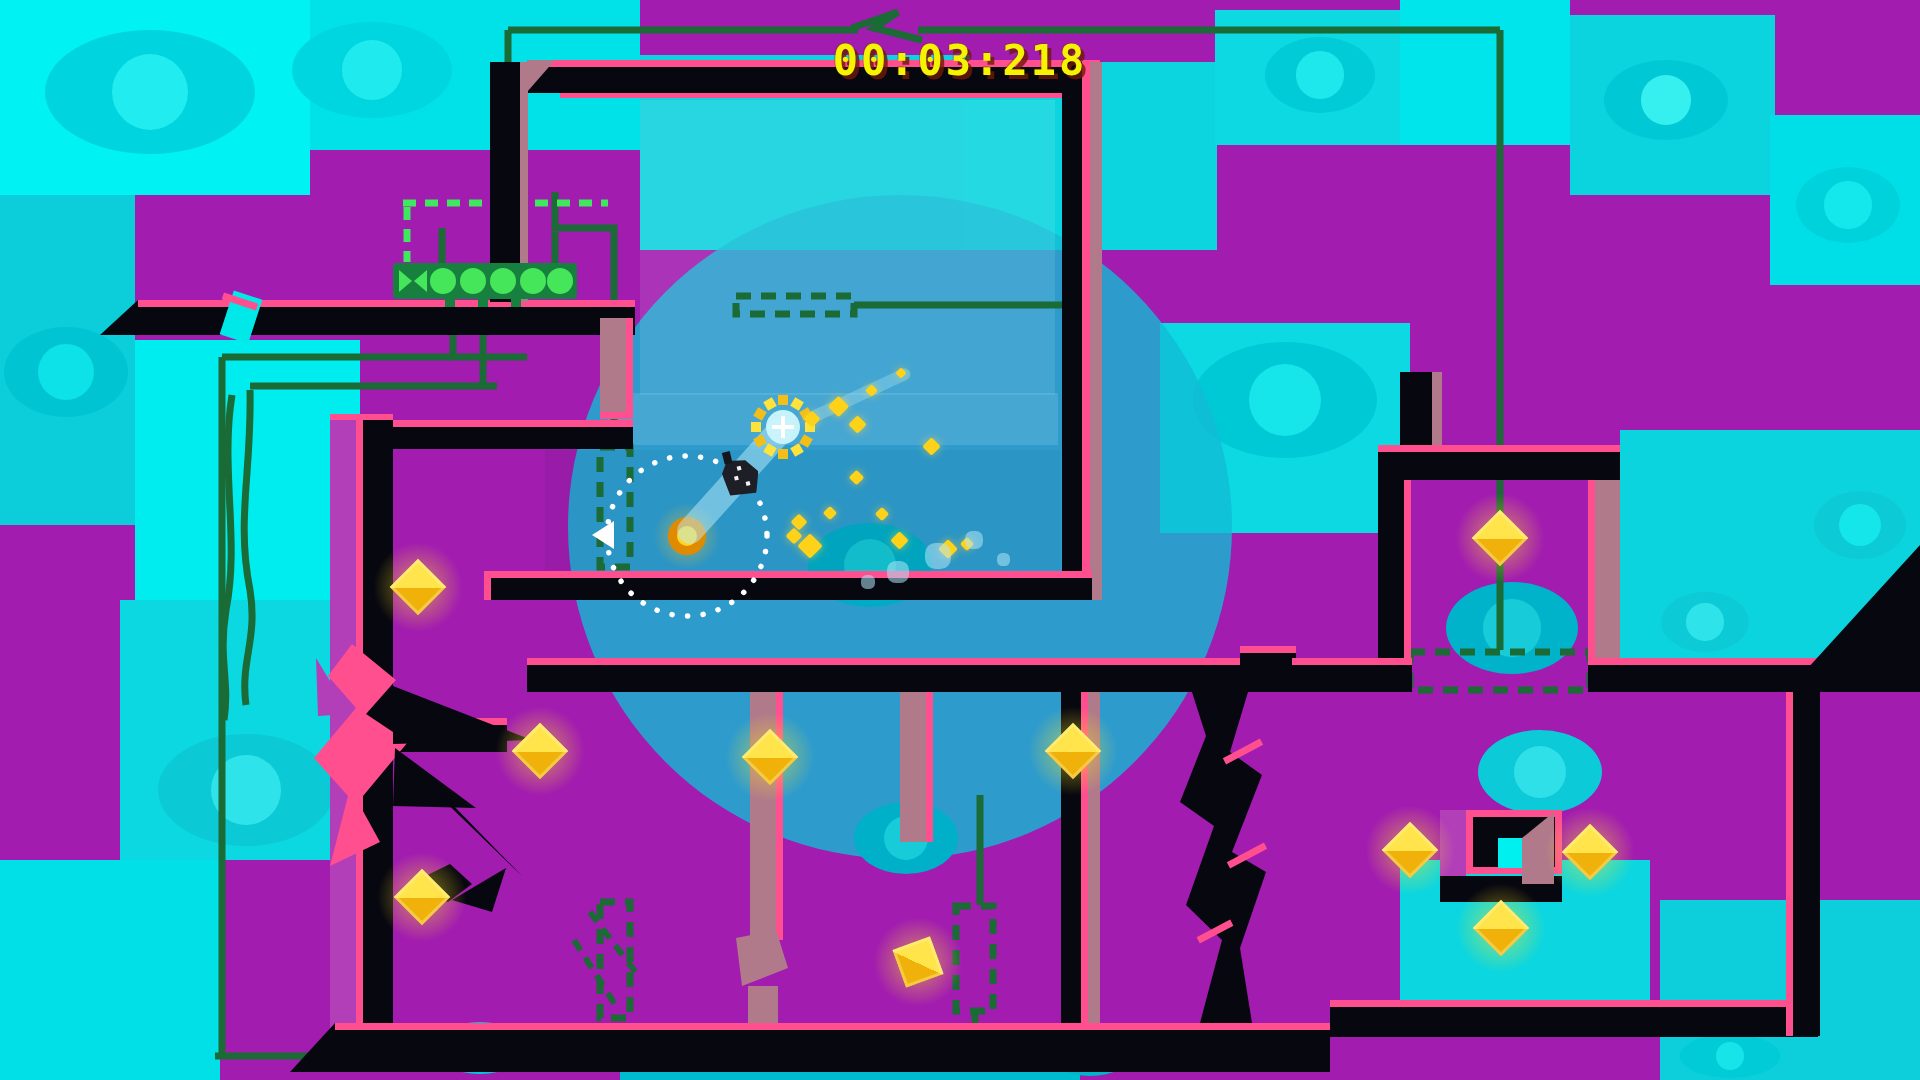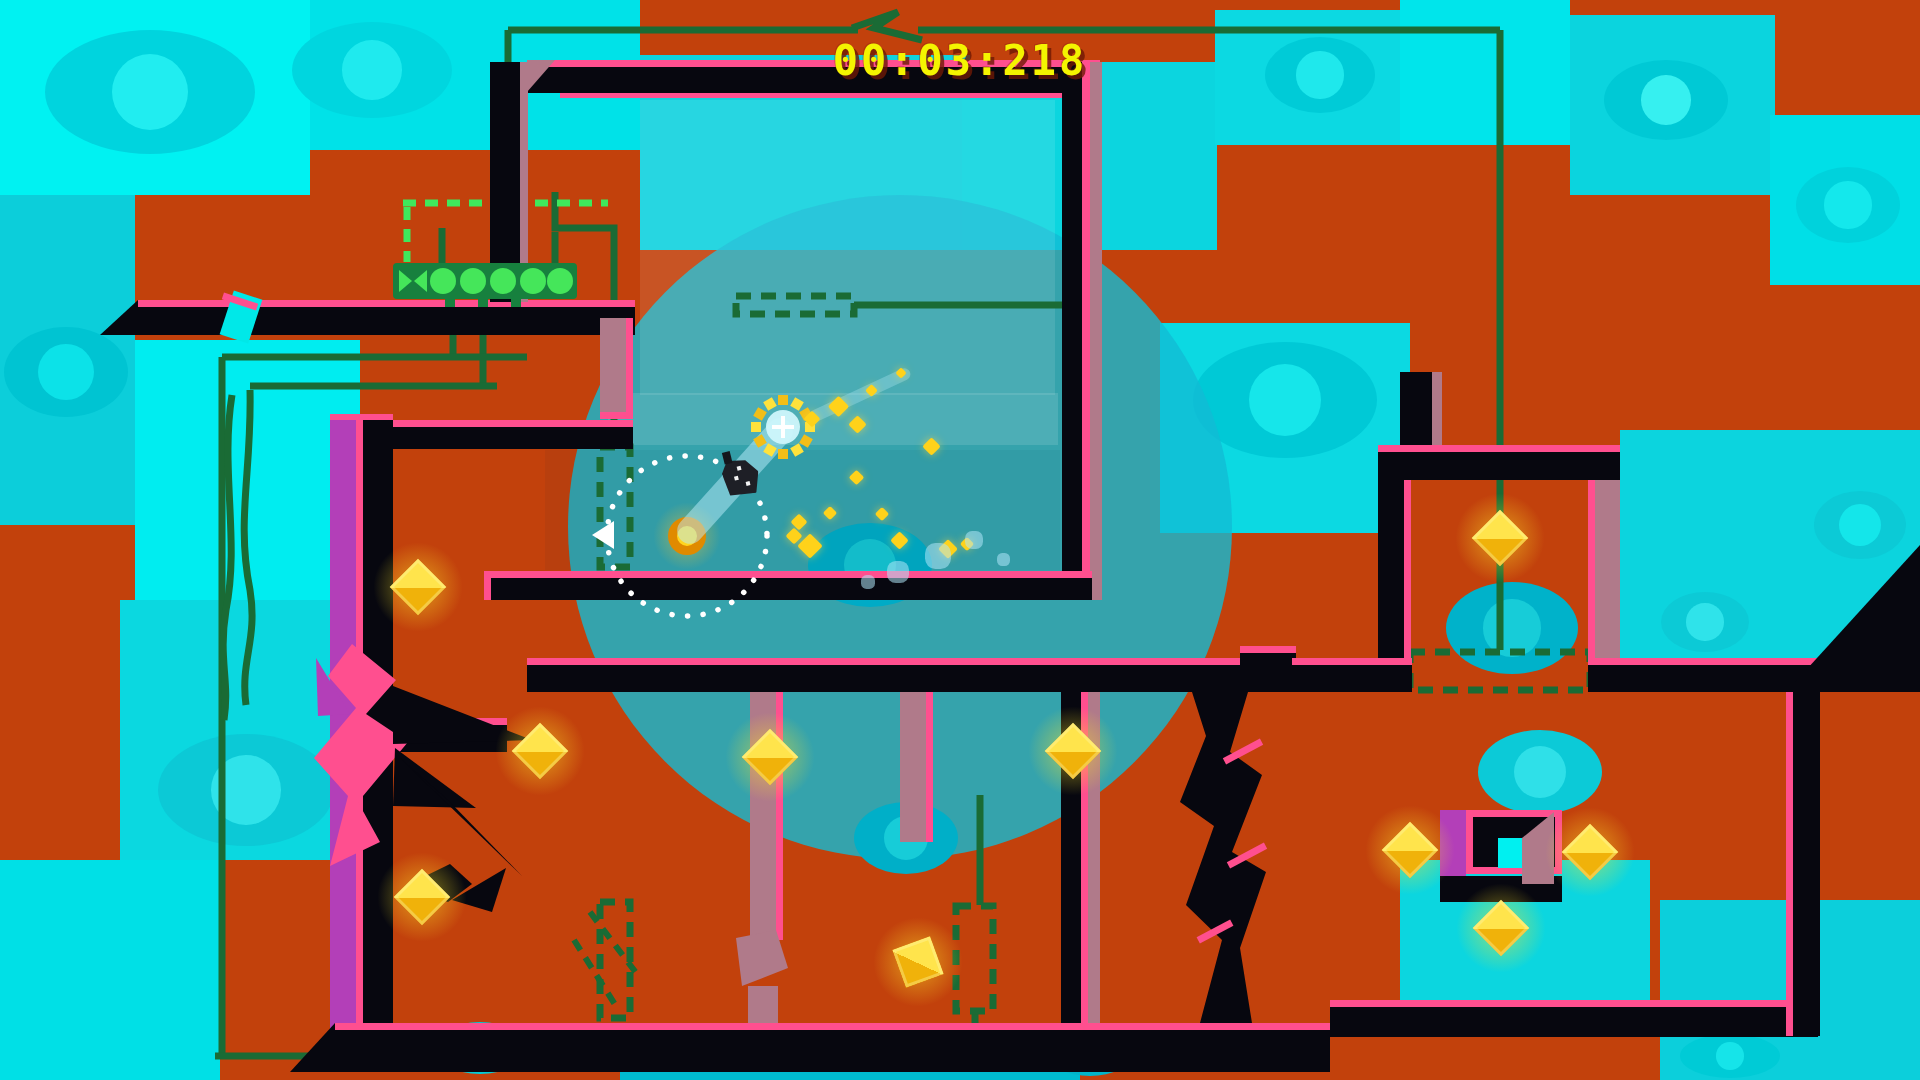--- a/index.html
+++ b/index.html
@@ -1,17 +1,17 @@
 <!DOCTYPE html>
 <html><head>
 <meta charset="utf-8">
 <style>
   html,body{margin:0;padding:0;width:1920px;height:1080px;overflow:hidden;background:#00E8E8;
     font-family:"DejaVu Sans Mono", monospace;}
-  #scene{position:absolute;left:0;top:0;width:1920px;height:1080px;overflow:hidden;background:#c2410c;}
+  #scene{position:absolute;left:0;top:0;width:1920px;height:1080px;overflow:hidden;background:#a21caf;}
   #scene *{position:absolute;}
   #timer{left:0;right:0;top:36px;text-align:center;font-size:42px;font-weight:bold;
     letter-spacing:3px;color:#F4F400;text-shadow:4px 4px 0 rgba(110,25,5,0.8), -1px -1px 0 rgba(150,40,10,0.4);
     z-index:60;}
   svg{overflow:visible;}
 </style>
 </head>
 <body>
 
 <div id="scene">

